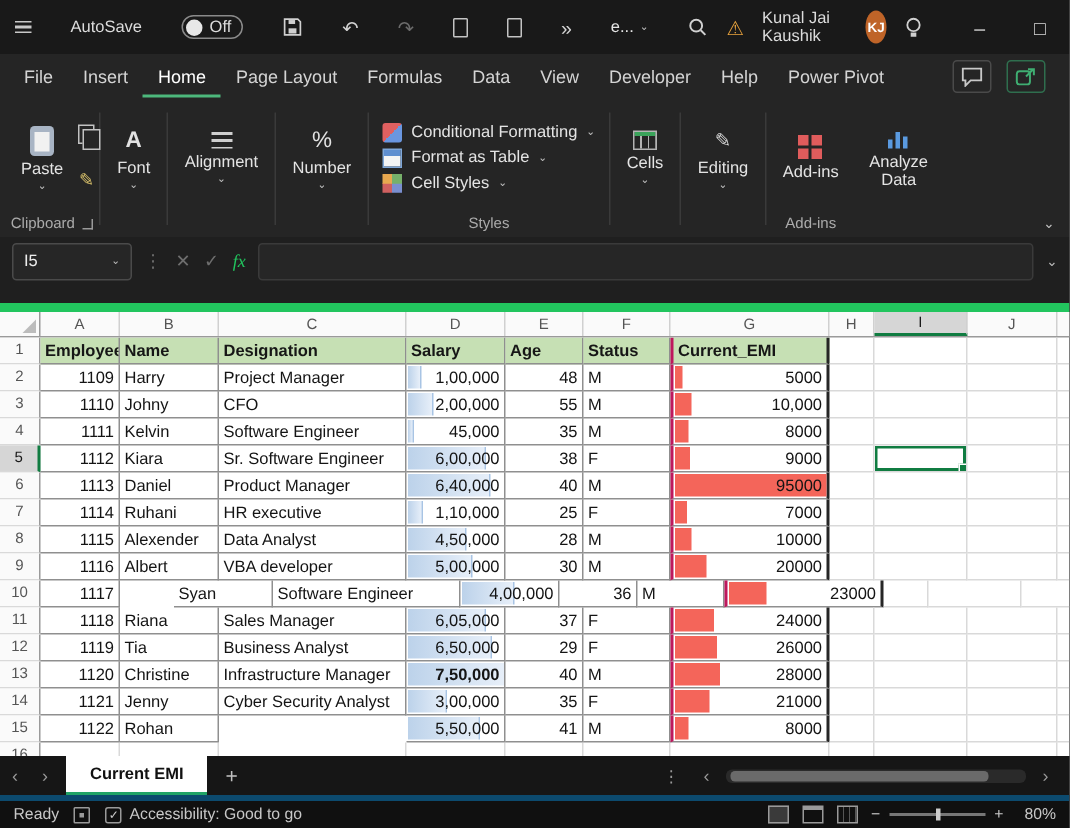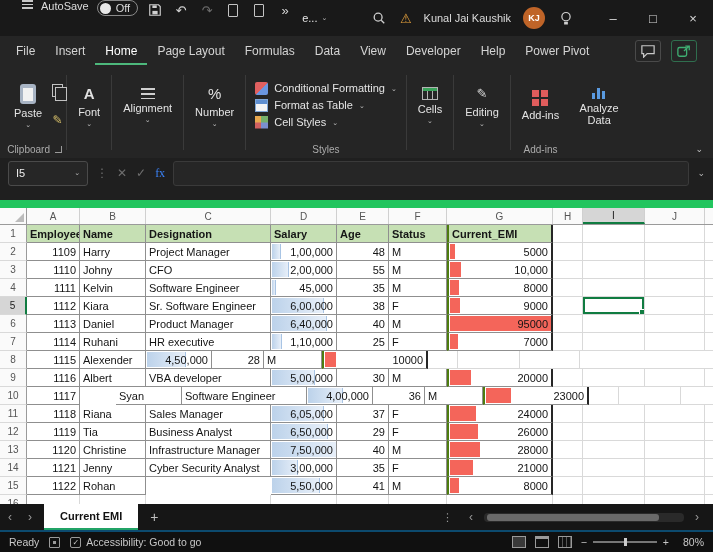--- a/index.html
+++ b/index.html
@@ -1,20 +1,20 @@
 <!DOCTYPE html>
 <html><head>
 <meta charset="utf-8">
 <style>
 *{margin:0;padding:0;box-sizing:border-box}
 html,body{width:713px;height:552px;overflow:hidden;background:#1a1a1a;font-family:"Liberation Sans",sans-serif}
 .window{width:713px;height:552px;display:flex;flex-direction:column}
 
 
-.titlebar{height:36px;background:#191919;display:flex;gap:8px;padding-left:22px;color:#dcdcdc;font-size:11px;flex:none}
+.titlebar{height:36px;background:#191919;display:flex;align-items:center;gap:26px;padding-left:10px;color:#dcdcdc;font-size:11px;flex:none}
 .hamb{display:flex;flex-direction:column;gap:2px}
 .hamb i{width:11px;height:1.5px;background:#c8c8c8;display:block}
 .toggle{display:flex;align-items:center;gap:5px;border:1px solid #8a8a8a;border-radius:9px;height:16px;padding:0 7px 0 2px}
 .knob{width:11px;height:11px;border-radius:50%;background:#e8e8e8}
 .tico{display:flex;align-items:center;justify-content:center;width:18px;height:20px;color:#d4d4d4;font-size:13px}
 .tico.dim{color:#6c6c6c}
 .ic-doc{width:10px;height:13px;border:1px solid #c4c4c4;border-radius:1px;display:inline-block}
 .docmenu{display:flex;align-items:center;gap:4px;color:#e6e6e6}
 .chev-s{font-size:7px;color:#bdbdbd}
 .tb-right{margin-left:auto;display:flex;align-items:center;gap:12px}
@@ -55,42 +55,42 @@
 .ic-cs{width:13px;height:13px;background-image:linear-gradient(90deg,#e8a84f 50%,#76b06a 50%),linear-gradient(90deg,#d06060 50%,#7a8fd0 50%);background-size:100% 50%;background-position:0 0,0 100%;background-repeat:no-repeat}
 .ic-cells{width:16px;height:13px;border:1px solid #b4b4b4;background:linear-gradient(#3aa35a 0 3px,transparent 3px),repeating-linear-gradient(90deg,transparent 0 4px,#b4b4b4 4px 5px)}
 .ic-edit{color:#d8d8d8;font-size:13px;height:18px;display:flex;align-items:center}
 .ic-addins{width:16px;height:16px;background:linear-gradient(#e05c5c,#e05c5c) 0 0/7px 7px no-repeat,linear-gradient(#e05c5c,#e05c5c) 9px 0/7px 7px no-repeat,linear-gradient(#e05c5c,#e05c5c) 0 9px/7px 7px no-repeat,linear-gradient(#e05c5c,#e05c5c) 9px 9px/7px 7px no-repeat}
 .ic-analyze{width:16px;height:14px;background:linear-gradient(#5a9ae0,#5a9ae0) 1px 100%/3px 6px no-repeat,linear-gradient(#5a9ae0,#5a9ae0) 6px 100%/3px 11px no-repeat,linear-gradient(#5a9ae0,#5a9ae0) 11px 100%/3px 8px no-repeat}
 .launcher{width:7px;height:7px;border-right:1px solid #9a9a9a;border-bottom:1px solid #9a9a9a}
 .ribbon-collapse{position:absolute;right:10px;bottom:4px;color:#c4c4c4;font-size:9px}
 .twoline{width:64px;white-space:normal}
 
 
-.formula-row{height:50px;background:#1f1f1f;border-bottom:8px solid #22c55e;display:flex;align-items:center;gap:8px;padding:0 8px 12px;flex:none;color:#cfcfcf}
+.formula-row{height:50px;background:#1f1f1f;border-bottom:6px solid #22c55e;display:flex;align-items:center;gap:8px;padding:0 8px 12px;flex:none;color:#cfcfcf}
 .namebox{width:80px;height:25px;background:#262626;border:1px solid #4a4a4a;border-radius:3px;display:flex;align-items:center;justify-content:space-between;padding:0 7px;color:#ececec;font-size:11px}
 .fbicons{display:flex;align-items:center;gap:9px;font-size:12px;color:#6e6e6e}
-.fx{color:#3b82f6;font-family:"Liberation Serif",serif;font-size:12px}
+.fx{font-style:italic;color:#22c55e;font-family:"Liberation Serif",serif;font-size:12px}
 .finput{flex:1;height:25px;background:#262626;border:1px solid #3a3a3a;border-radius:3px;color:#e8e8e8;font-size:11px;padding:0 6px;line-height:23px}
 .fchev{color:#bbb;font-size:9px}
 
 
 .grid{flex:1;background:#fff;display:flex;flex-direction:column;overflow:hidden;font-size:11px;color:#141414}
 .col-headers{display:flex;height:17px;background:#fafafa;border-bottom:1px solid #9a9a9a;flex:none}
 .corner{width:27px;flex:none;border-right:1px solid #9a9a9a;position:relative;background:#fafafa}
 .corner::after{content:'';position:absolute;right:2px;bottom:2px;border-left:9px solid transparent;border-bottom:9px solid #bcbcbc}
 .col-h{display:flex;align-items:center;justify-content:center;font-size:10px;color:#555;border-right:1px solid #d0d0d0;flex:none}
 .col-h.hl{background:#d6d6d6;border-bottom:2px solid #107C41;color:#1a1a1a}
 .col-h.fillh{flex:1;border-right:none}
 .rows{flex:1;overflow:hidden}
 .grid-row{display:flex;height:18px}
 .row-h{width:27px;flex:none;display:flex;align-items:center;justify-content:center;font-size:10px;color:#555;background:#fafafa;border-right:1px solid #9a9a9a;border-bottom:1px solid #d9d9d9}
 .row-h.hl-r{background:#d6d6d6;border-right:2px solid #107C41;color:#1a1a1a}
 .cell{position:relative;display:flex;align-items:center;padding:0 3px;border-right:1px solid #d9d9d9;border-bottom:1px solid #d9d9d9;overflow:hidden;white-space:nowrap;flex:none}
 .cell.tb{border-right-color:#8f8f8f;border-bottom-color:#8f8f8f}
-.cell.gthick{border-left:2px solid #4d7c0f;border-right:2px solid #262626}
+.cell.gthick{border-left:2px solid #be185d;border-right:2px solid #262626}
 .cell.hdr{background:#c6e0b4;font-weight:bold;color:#161616}
 .cell.num{justify-content:flex-end}
 .ct{position:relative;z-index:2}
 .bar{position:absolute;left:1px;top:1px;bottom:1px;z-index:1}
 .bar.sal{background:linear-gradient(90deg,#bcd2ea,#e7eff9);border-right:1px solid #a8c4e4}
 .bar.emi{background:#f4655a}
 .cell.sel{box-shadow:inset 0 0 0 2px #107C41}
 .handle{position:absolute;right:0;bottom:0;width:5px;height:5px;background:#107C41;border-left:1px solid #fff;border-top:1px solid #fff;z-index:3}
 .cell.fillc{flex:1;border-right:none}
 
@@ -98,21 +98,21 @@
 .tabbar{height:26px;background:#161616;display:flex;align-items:center;color:#b8b8b8;flex:none}
 .tnav{width:20px;text-align:center;font-size:12px;color:#9a9a9a}
 .sheet-tab{height:26px;background:#fff;color:#111;font-weight:bold;font-size:11px;display:flex;align-items:center;padding:0 16px;border-bottom:2px solid #21a366;margin-left:4px}
 .addtab{padding:0 12px;font-size:14px;color:#c0c0c0}
 .tdots{margin-left:auto;padding:0 8px;color:#9a9a9a;font-size:11px}
 .hscroll{display:flex;align-items:center;width:252px;gap:3px;padding-right:6px}
 .track{flex:1;height:9px;background:#2a2a2a;border-radius:4px;position:relative}
 .thumb{position:absolute;left:3px;top:1px;bottom:1px;width:86%;background:#6a6a6a;border-radius:3px}
 
 
-.statusbar{height:22px;background:#101010;border-top:2px solid #0c4a6e;display:flex;align-items:center;gap:10px;padding:0 9px;color:#c8c8c8;font-size:10.5px;flex:none}
+.statusbar{height:22px;background:#101010;border-top:4px solid #0c4a6e;display:flex;align-items:center;gap:10px;padding:0 9px;color:#c8c8c8;font-size:10.5px;flex:none}
 .micon{width:11px;height:11px;border:1px solid #9a9a9a;border-radius:1px;position:relative}
 .micon::after{content:'';position:absolute;left:3px;top:3px;width:3px;height:3px;background:#9a9a9a}
 .accwrap{display:flex;align-items:center;gap:5px}
 .acc{width:11px;height:11px;border:1px solid #9a9a9a;border-radius:2px;font-size:8px;display:flex;align-items:center;justify-content:center;color:#c8c8c8}
 .sb-right{margin-left:auto;display:flex;align-items:center;gap:9px}
 .vicon{width:14px;height:12px;border:1px solid #9a9a9a;background:#101010}
 .vicon.active{background:#3a3a3a}
 .vicon.v2{background:linear-gradient(#9a9a9a 0 2px,transparent 2px) no-repeat}
 .vicon.v3{background:repeating-linear-gradient(90deg,transparent 0 3px,#555 3px 4px)}
 .zoomer{display:flex;align-items:center;gap:6px}
@@ -565,20 +565,23 @@
           <div class="cell fillc"></div>
         </div>
         <div class="grid-row">
           <div class="row-h">8</div>
           <div class="cell tb num" style="width: 53px;">
             <span class="ct">1115</span>
           </div>
           <div class="cell tb" style="width: 66px;">
             <span class="ct">Alexender</span>
           </div>
+          <div class="cell tb" style="width: 125px;">
+            <span class="ct">Data Analyst</span>
+          </div>
           <div class="cell tb num" style="width: 66px;">
             <div class="bar sal" style="width: 60%;"></div>
             <span class="ct">4,50,000</span>
           </div>
           <div class="cell tb num" style="width: 52px;">
             <span class="ct">28</span>
           </div>
           <div class="cell tb" style="width: 58px;">
             <span class="ct">M</span>
           </div>
@@ -715,21 +718,21 @@
           <div class="row-h">13</div>
           <div class="cell tb num" style="width: 53px;">
             <span class="ct">1120</span>
           </div>
           <div class="cell tb" style="width: 66px;">
             <span class="ct">Christine</span>
           </div>
           <div class="cell tb" style="width: 125px;">
             <span class="ct">Infrastructure Manager</span>
           </div>
-          <div class="cell tb num" style="width: 66px;">
+          <div class="cell tb num" style="width: 66px; font-weight: bold;">
             <div class="bar sal" style="width: 100%;"></div>
             <span class="ct">7,50,000</span>
           </div>
           <div class="cell tb num" style="width: 52px;">
             <span class="ct">40</span>
           </div>
           <div class="cell tb" style="width: 58px;">
             <span class="ct">M</span>
           </div>
           <div class="cell tb gthick num" style="width: 106px;">

